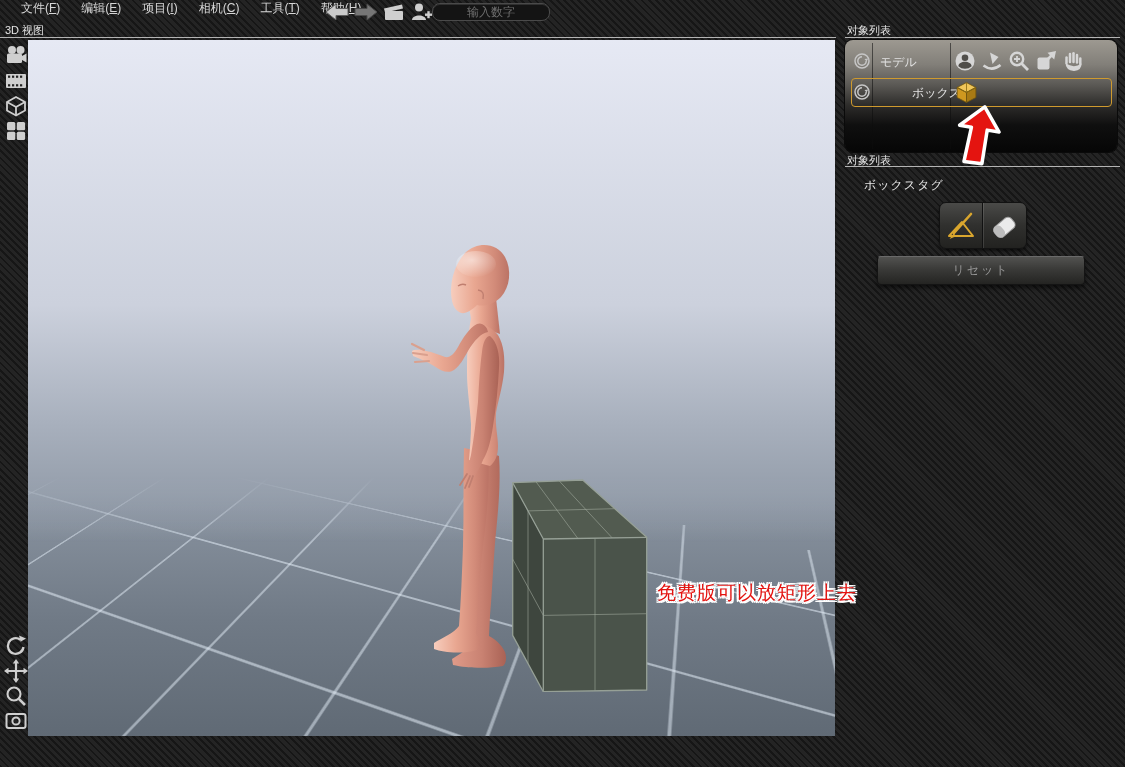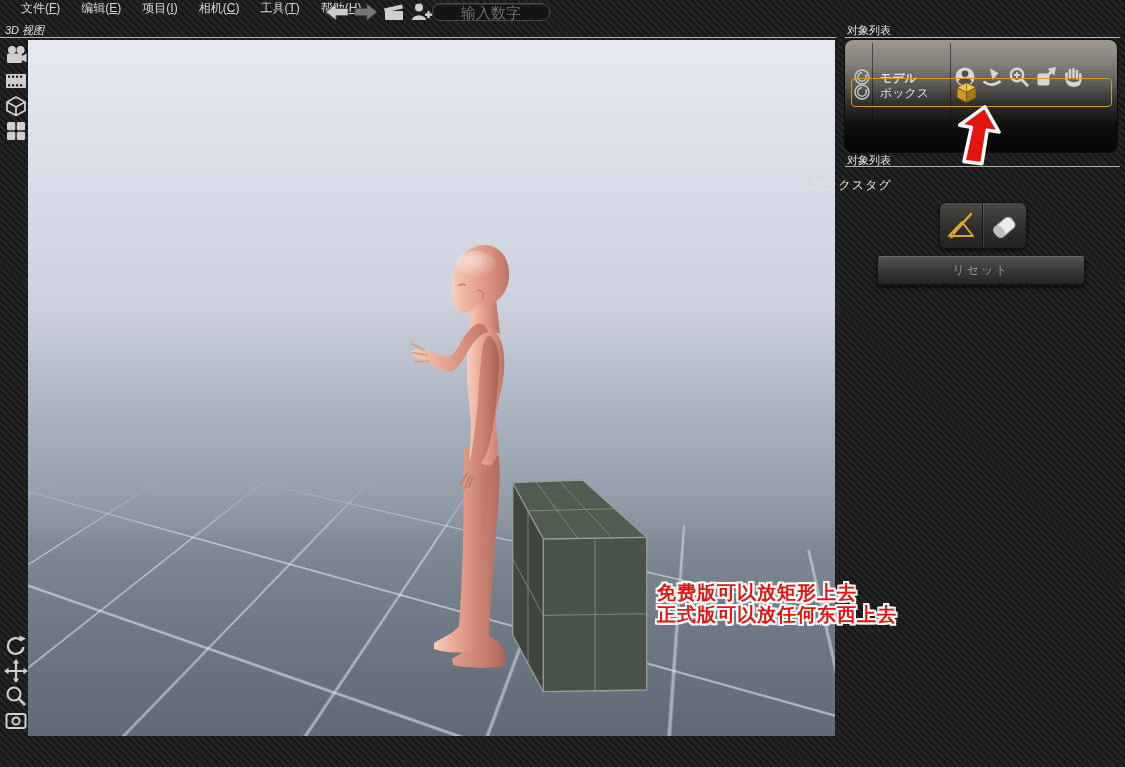--- a/index.html
+++ b/index.html
@@ -10,21 +10,21 @@
   }
   .abs{position:absolute;}
   
   .menubar{left:0;top:0;width:1125px;height:22px;display:flex;align-items:flex-start;z-index:30;}
   .menu-item{color:#d6d6d6;font-size:12px;margin-left:21px;cursor:default;white-space:nowrap;}
   .menu-item u{text-decoration:underline;}
   .mb-icons{position:absolute;left:324px;top:1px;display:flex;align-items:center;gap:3px;}
   .num-input{
     position:absolute;left:432px;top:3px;width:112px;height:14px;
     background:#141414;border:1px solid #4a4a4a;border-radius:8px;
-    color:#bdbdbd;font-size:15px;text-align:center;outline:none;
+    color:#bdbdbd;font-size:12px;text-align:center;outline:none;
     box-shadow:inset 0 1px 0 rgba(255,255,255,.12);
   }
   .num-input::placeholder{color:#6f6f6f;}
   
   .sec-title{color:#e3e3e3;font-size:11px;white-space:nowrap;z-index:5;}
   .sec-line{height:1px;background:#cfcfcf;opacity:.85;z-index:5;}
   
   .viewport{left:28px;top:40px;width:807px;height:696px;overflow:hidden;
     background:linear-gradient(180deg,#e6e9f4 0%,#ccd1dd 38%,#a8b0bd 55%,#99a2af 63%);}
   .floor{left:0;top:438px;width:807px;height:258px;overflow:hidden;
@@ -33,21 +33,21 @@
     transform-origin:50% 0;
     transform:perspective(600px) rotateX(60deg) rotateZ(22deg);
     background-image:
       repeating-linear-gradient(0deg,rgba(226,236,246,.55) 0px,rgba(226,236,246,.55) 2px,transparent 2px,transparent 96px),
       repeating-linear-gradient(90deg,rgba(226,236,246,.5) 0px,rgba(226,236,246,.5) 2px,transparent 2px,transparent 96px);}
   .fog{left:0;top:438px;width:807px;height:64px;
     background:linear-gradient(180deg,#99a2af 0%,rgba(153,162,175,0) 100%);}
   
   .ltool{left:4px;width:24px;height:24px;z-index:10;cursor:pointer;}
   
-  .annotation{left:657px;top:582px;z-index:40;font-weight:bold;font-size:19px;line-height:22px;
+  .annotation{left:657px;top:582px;z-index:40;font-weight:normal;font-size:19px;line-height:22px;
     color:#e41310;letter-spacing:1px;white-space:nowrap;
     text-shadow:-2px -2px 0 #fff,2px -2px 0 #fff,-2px 2px 0 #fff,2px 2px 0 #fff,-2px 0 0 #fff,2px 0 0 #fff,0 -2px 0 #fff,0 2px 0 #fff;}
   
   .objtable{left:845px;top:40px;width:272px;height:112px;border-radius:8px;z-index:6;
     background:linear-gradient(180deg,#9d9991 0%,#827f79 22%,#5b5955 40%,#2e2d2b 58%,#0f0f0f 76%,#060606 100%);
     box-shadow:0 0 0 1px #0a0a0a;}
   .colline{position:absolute;top:3px;bottom:3px;width:1px;background:rgba(12,12,12,.55);}
   .objrow{position:absolute;left:0;width:272px;height:31px;}
   .rowlabel{position:absolute;left:35px;top:8px;font-size:12px;color:#e2e2e2;white-space:nowrap;}
   .roweye{position:absolute;left:8px;top:6px;width:18px;height:18px;cursor:pointer;}
@@ -57,21 +57,21 @@
   .toolpair{left:939px;top:202px;width:86px;height:45px;border-radius:7px;z-index:6;
     background:linear-gradient(180deg,#4a4a48 0%,#30302e 50%,#222220 100%);
     border:1px solid #121212;box-shadow:0 2px 3px rgba(0,0,0,.55);display:flex;}
   .toolbtn{width:42px;height:43px;display:flex;align-items:center;justify-content:center;cursor:pointer;}
   .tooldiv{width:1px;background:#111;box-shadow:1px 0 0 rgba(255,255,255,.12);}
   .resetbtn{left:877px;top:256px;width:206px;height:27px;border-radius:4px;z-index:6;
     background:linear-gradient(180deg,#525250 0%,#3a3a38 45%,#242422 100%);
     border:1px solid #141414;border-top-color:#6a6a6a;
     box-shadow:0 3px 4px rgba(0,0,0,.55);
     color:#979797;font-size:12px;display:flex;align-items:center;justify-content:center;cursor:pointer;letter-spacing:2px;text-align:right;}
-  .tagname{left:812px;top:177px;font-size:12px;color:#e6e6e6;z-index:6;letter-spacing:1px;}
+  .tagname{left:864px;top:177px;font-size:12px;color:#e6e6e6;z-index:6;letter-spacing:1px;}
   svg{display:block;}
 </style>
 </head>
 <body>
 
 <div class="abs menubar">
   <span class="menu-item">文件(<u>F</u>)</span>
   <span class="menu-item">编辑(<u>E</u>)</span>
   <span class="menu-item">项目(<u>I</u>)</span>
   <span class="menu-item">相机(<u>C</u>)</span>
@@ -104,21 +104,21 @@
             <path d="M3 19 c0-6 14-6 14 0 Z"></path>
             <rect x="16" y="12.5" width="7" height="2.4"></rect>
             <rect x="18.3" y="10.2" width="2.4" height="7"></rect>
           </g>
         </svg>
     </span>
   </div>
   <input class="num-input" type="text" placeholder="输入数字" style="">
 </div>
 
-<div class="abs sec-title" style="left:5px;top:23px;font-style:italic;">3D 视图</div>
+<div class="abs sec-title" style="left:5px;top:23px;">3D 视图</div>
 <div class="abs sec-line" style="left:0;top:37px;width:836px;"></div>
 
 <div class="abs ltool" style="top:44px;">
   <svg width="24" height="24" viewBox="0 0 24 24">
       <g fill="#cfcfcf">
         <circle cx="8" cy="6" r="4"></circle>
         <circle cx="16.5" cy="6" r="4"></circle>
         <rect x="3" y="9.5" width="15" height="9.5" rx="1.5"></rect>
         <path d="M18 12 l4.5-2.5 v9 l-4.5-2.5 Z"></path>
       </g>
@@ -260,31 +260,30 @@
     <ellipse cx="68" cy="26" rx="20" ry="13" fill="url(#hl)"></ellipse>
     <g stroke="#c07f70" stroke-width="1.4" fill="none">
       <path d="M70,52 q7,1 5,9"></path>
         <path d="M50,48 q4,-3 8,-1"></path>
     </g>
   </svg>
 </div>
 
 <div class="abs annotation">
   <div>免费版可以放矩形上去</div>
-  <div>正式版可以放任何东西上去</div>
 </div>
 
 <div class="abs sec-title" style="left:847px;top:23px;text-align:center;">对象列表</div>
 <div class="abs sec-line" style="left:845px;top:37px;width:275px;"></div>
 
 <div class="abs objtable">
   <div class="colline" style="left:27px;"></div>
   <div class="colline" style="left:105px;"></div>
 
-  <div class="objrow" style="top:22px;font-weight:bold;">
+  <div class="objrow" style="top:6px;">
     <span class="roweye">
       <svg width="18" height="18" viewBox="0 0 18 18">
           <circle cx="9" cy="9" r="7" fill="none" stroke="#c6c6c6" stroke-width="1.5"></circle>
           <path d="M9 4.8 a4.2 4.2 0 1 0 4.2 4.2" fill="none" stroke="#c6c6c6" stroke-width="1.5"></path>
           <path d="M13.6 9.4 L15.2 6.4 L11.5 6.9 Z" fill="#c6c6c6"></path>
         </svg>
     </span>
     <span class="rowlabel">モデル</span>
     <span class="rowicons">
       <span class="ric">
@@ -330,21 +329,21 @@
   </div>
 
   <div class="objrow" style="top:39px;">
     <span class="roweye" style="top:4px;">
       <svg width="18" height="18" viewBox="0 0 18 18">
           <circle cx="9" cy="9" r="7" fill="none" stroke="#c6c6c6" stroke-width="1.5"></circle>
           <path d="M9 4.8 a4.2 4.2 0 1 0 4.2 4.2" fill="none" stroke="#c6c6c6" stroke-width="1.5"></path>
           <path d="M13.6 9.4 L15.2 6.4 L11.5 6.9 Z" fill="#c6c6c6"></path>
         </svg>
     </span>
-    <span class="rowlabel" style="top:6px;">ボックス</span>
+    <span class="rowlabel" style="top:6px;margin-left:32px;">ボックス</span>
     <span class="abs" style="left:110px;top:2px;">
       <svg width="23" height="23" viewBox="0 0 22 22">
           <g stroke="#6e5410" stroke-width="0.8">
             <polygon points="11,1.5 20,6.2 11,11 2,6.2" fill="#f0c65a"></polygon>
             <polygon points="2,6.2 11,11 11,20.5 2,15.8" fill="#cf981f"></polygon>
             <polygon points="20,6.2 11,11 11,20.5 20,15.8" fill="#a87a14"></polygon>
           </g>
           <path d="M11 1.5 V11 M2 6.2 L11 11 L20 6.2" stroke="#8a6a12" stroke-width="0.8" fill="none"></path>
         </svg>
     </span>

